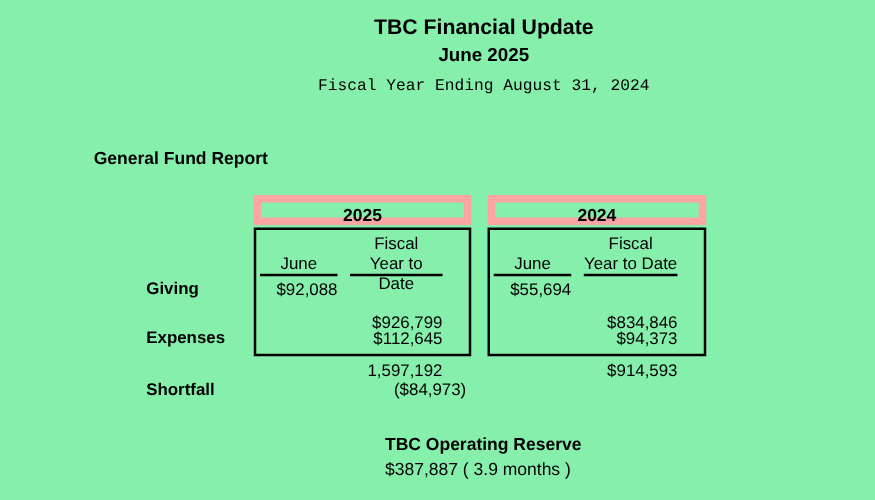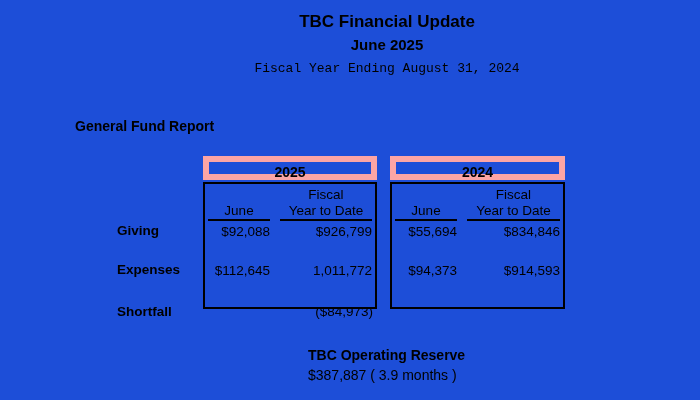--- a/index.html
+++ b/index.html
@@ -1,19 +1,19 @@
 <!DOCTYPE html>
 <html><head>
 <meta charset="utf-8">
 <style>
   html,body { margin:0; padding:0; }
   .page {
     position:relative;
     width:700px; height:400px;
-    background:#1d4ed8;
+    background:#86efac;
     color:#000000;
     font-family:"Liberation Sans", sans-serif;
     overflow:hidden;
   }
   
   .header {
     position:absolute; top:12px; left:75px; width:624px;
     text-align:center;
   }
   .title    { font-size:17px; font-weight:bold; line-height:20px; }
@@ -42,34 +42,34 @@
   .year-box {
     box-sizing:border-box;
     border:6px solid #fca5a5;
     height:24px; line-height:20px;
     text-align:center; font-size:14px; font-weight:bold;
   }
   .body-box {
     box-sizing:border-box;
     border:2px solid #000000;
     margin-top:2px;
-    height:127px;
-    padding:2px 3px 0 3px;
+    height:103px;
+    padding:2px 21px 0 3px;
   }
   .cols-row { display:flex; gap:10px; font-size:13.5px; }
   .col-june { width:62px; text-align:center; }
   .col-ytd  { flex:1; text-align:center; }
   .fiscal-row { height:17px; line-height:17px; }
   .head-row .col-june, .head-row .col-ytd {
     height:16px; line-height:16px;
     border-bottom:2px solid #000000;
   }
-  .value-row { margin-top:3px; height:16px; line-height:16px; }
+  .value-row { margin-top:3px; height:16px; line-height:16px;flex-direction:column; }
   .value-row .col-june, .value-row .col-ytd { text-align:right; }
-  .expenses-row { margin-top:23px; }
+  .expenses-row { margin-top:23px;align-items:flex-end; }
 
   
   .shortfall-value {
     position:absolute; top:304px; left:203px; width:170px;
     text-align:right; font-size:13.5px; line-height:16px;
   }
 
   
   .reserve { position:absolute; top:346px; left:308px; }
   .reserve-heading { font-size:14px; font-weight:bold; line-height:18px; }
@@ -102,21 +102,21 @@
       <div class="cols-row head-row">
         <div class="col-june">June</div>
         <div class="col-ytd">Year to Date</div>
       </div>
       <div class="cols-row value-row">
         <div class="col-june">$92,088</div>
         <div class="col-ytd">$926,799</div>
       </div>
       <div class="cols-row value-row expenses-row">
         <div class="col-june">$112,645</div>
-        <div class="col-ytd">1,011,772</div>
+        <div class="col-ytd">1,597,192</div>
       </div>
     </div>
   </div>
 
   <div class="fin-table table-2024">
     <div class="year-box">2024</div>
     <div class="body-box">
       <div class="cols-row fiscal-row">
         <div class="col-june"></div>
         <div class="col-ytd">Fiscal</div>

